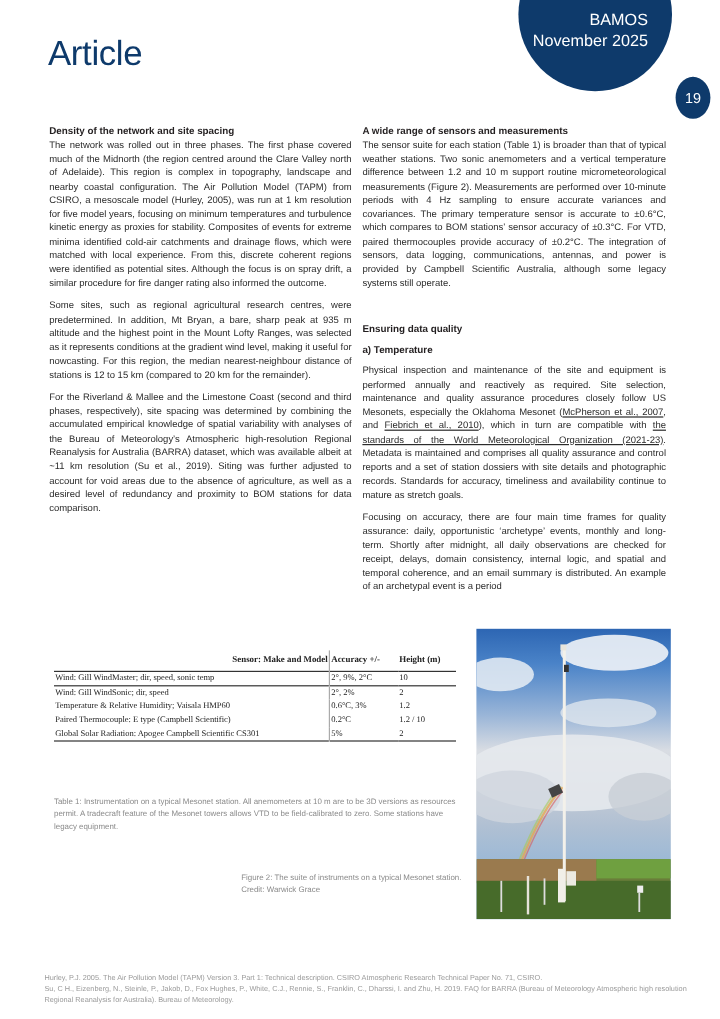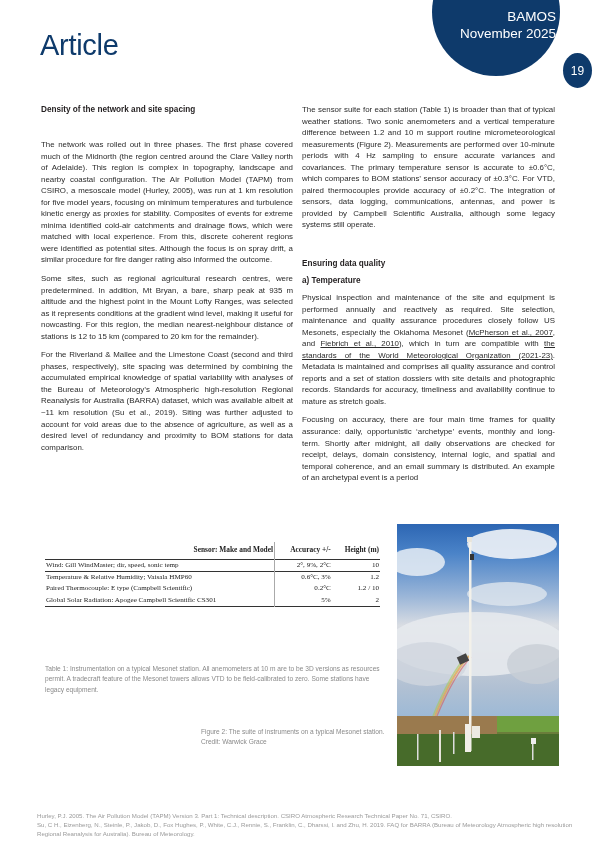--- a/index.html
+++ b/index.html
@@ -5,53 +5,53 @@
     * { box-sizing: border-box; margin: 0; padding: 0; }
     html, body { width: 600px; height: 849px; background: #ffffff; overflow: hidden; }
     body { position: relative; font-family: "DejaVu Sans", sans-serif; color: #231f20; }
 
     .big-circle {
       position: absolute; left: 432px; top: -52px; width: 128px; height: 128px;
       border-radius: 50%; background: #0e3a6b;
     }
     .journal-name, .journal-date {
       position: absolute; color: #ffffff; font-family: "Liberation Sans", sans-serif;
-      text-align: right; right: 44px; font-size: 13.5px; line-height: 16px;
+      text-align: right; right: 60px; font-size: 13.5px; line-height: 16px;
     }
     .journal-name { top: 9px; }
     .journal-date { top: 26px; }
     .page-circle {
-      position: absolute; left: 563px; top: 53px; width: 29px; height: 35px;
+      position: absolute; left: 563px; top: 64px; width: 29px; height: 35px;
       border-radius: 50%; background: #0e3a6b; color: #fff;
       font-family: "Liberation Sans", sans-serif; font-size: 12px;
       display: flex; align-items: center; justify-content: center;
     }
     .section-title {
       position: absolute; left: 40px; top: 29px; font-family: "Liberation Sans", sans-serif;
       font-size: 29px; color: #0e3a6b; letter-spacing: -0.3px;
     }
 
     .col { position: absolute; top: 104px; width: 252px; font-family: "Liberation Sans", sans-serif; }
     .col-left { left: 41px; }
     .col-right { left: 302px; width: 253px; }
-    .col h3 { font-size: 8.2px; font-weight: bold; margin-bottom: 24px; line-height: 11px; color: #231f20; }
+    .col h3 { font-size: 8.2px; font-weight: bold; margin-bottom: 0; line-height: 11px; color: #231f20; }
     .col h4 { font-size: 8.2px; font-weight: bold; margin-bottom: 6px; line-height: 11px; }
     .col p {
       font-size: 7.9px; line-height: 11.55px; text-align: justify; margin-bottom: 7px; color: #2b2b2b;
     }
     .col a { color: #2b2b2b; text-decoration: underline; }
     .gap-lg { height: 20px; }
 
     .table-wrap {
       position: absolute; left: 45px; top: 542px; width: 335px;
       font-family: "Liberation Serif", serif; font-size: 7.1px; color: #222;
     }
     table { width: 100%; border-collapse: collapse; }
     th { font-weight: bold; text-align: right; font-size: 7.4px; padding: 3px 1px 5px 1px; }
-    th.c, td.c { text-align: right; }
+    th.c, td.c { text-align: left; }
     td { padding: 0 1px; height: 11.2px; line-height: 11.2px; white-space: nowrap; }
     .rule-bot { border-bottom: 1px solid #333; }
     .vline { border-left: 1px solid #aaa; }
     tr.last td { border-bottom: 1px solid #ccc; }
 
     .caption-table {
       position: absolute; left: 45px; top: 664px; width: 340px; font-family: "Liberation Sans", sans-serif;
       font-size: 6.6px; line-height: 10.3px; color: #8a8a8a;
     }
     .caption-fig {
@@ -80,20 +80,21 @@
 <div class="section-title">Article</div>
 
 <div class="col col-left">
   <h3>Density of the network and site spacing</h3>
   <p>The network was rolled out in three phases. The first phase covered much of the Midnorth (the region centred around the Clare Valley north of Adelaide). This region is complex in topography, landscape and nearby coastal configuration. The Air Pollution Model (TAPM) from CSIRO, a mesoscale model (Hurley, 2005), was run at 1 km resolution for five model years, focusing on minimum temperatures and turbulence kinetic energy as proxies for stability. Composites of events for extreme minima identified cold-air catchments and drainage flows, which were matched with local experience. From this, discrete coherent regions were identified as potential sites. Although the focus is on spray drift, a similar procedure for fire danger rating also informed the outcome.</p>
   <p>Some sites, such as regional agricultural research centres, were predetermined. In addition, Mt Bryan, a bare, sharp peak at 935 m altitude and the highest point in the Mount Lofty Ranges, was selected as it represents conditions at the gradient wind level, making it useful for nowcasting. For this region, the median nearest-neighbour distance of stations is 12 to 15 km (compared to 20 km for the remainder).</p>
   <p>For the Riverland &amp; Mallee and the Limestone Coast (second and third phases, respectively),  site spacing was determined by combining the accumulated empirical knowledge of spatial variability with analyses of the Bureau of Meteorology’s Atmospheric high-resolution Regional Reanalysis for Australia (BARRA) dataset, which was available albeit at ~11 km resolution (Su et al., 2019). Siting was further adjusted to account for void areas due to the absence of agriculture, as well as a desired level of redundancy and proximity to BOM stations for data comparison.</p>
 </div>
 
 <div class="col col-right">
+  <h3>A wide range of sensors and measurements</h3>
   <p>The sensor suite for each station (Table 1) is broader than that of typical weather stations. Two sonic anemometers and a vertical temperature difference between 1.2 and 10 m support routine micrometeorological measurements (Figure 2). Measurements are performed over 10-minute periods with 4 Hz sampling to ensure accurate variances and covariances. The primary temperature sensor is accurate to ±0.6°C, which compares to BOM stations’ sensor accuracy of ±0.3°C. For VTD, paired thermocouples provide accuracy of ±0.2°C. The integration of sensors, data logging, communications, antennas, and power is provided by Campbell Scientific Australia, although some legacy systems still operate.</p>
   <div class="gap-lg"></div>
   <h3 style="margin-bottom:6px">Ensuring data quality</h3>
   <h4>a) Temperature</h4>
   <p><span>Physical inspection and maintenance of the site and equipment is performed annually and reactively as required. Site selection, maintenance and quality assurance procedures closely follow US Mesonets, especially the Oklahoma Mesonet (</span><a>McPherson et al., 2007</a><span>, and </span><a>Fiebrich et al., 2010</a><span>), which in turn are compatible with </span><a>the standards of the World Meteorological Organization (2021-23)</a><span>. Metadata is maintained and comprises all quality assurance and control reports and a set of station dossiers with site details and photographic records. Standards for accuracy, timeliness and availability continue to mature as stretch goals.</span></p>
   <p>Focusing on accuracy, there are four main time frames for quality assurance: daily, opportunistic ‘archetype’ events, monthly and long-term. Shortly after midnight, all daily observations are checked for receipt, delays, domain consistency, internal logic, and spatial and temporal coherence, and an email summary is distributed. An example of an archetypal event is a period</p>
 </div>
 
 <div class="table-wrap">
   <table>
@@ -102,20 +103,25 @@
         <th>Sensor: Make and Model</th>
         <th class="c vline">Accuracy +/-</th>
         <th class="c">Height (m)</th>
       </tr>
     </thead>
     <tbody>
       <tr class="rule-bot">
         <td>Wind: Gill WindMaster;  dir, speed, sonic temp</td>
           <td class="c vline">2°, 9%, 2°C</td>
           <td class="c">10</td>
+      </tr>
+      <tr>
+        <td>Wind: Gill WindSonic;  dir, speed</td>
+          <td class="c vline">2°, 2%</td>
+          <td class="c">2</td>
       </tr>
       <tr>
         <td>Temperature &amp; Relative Humidity; Vaisala HMP60</td>
           <td class="c vline">0.6°C, 3%</td>
           <td class="c">1.2</td>
       </tr>
       <tr>
         <td>Paired Thermocouple: E type (Campbell Scientific)</td>
           <td class="c vline">0.2°C</td>
           <td class="c">1.2 / 10</td>

